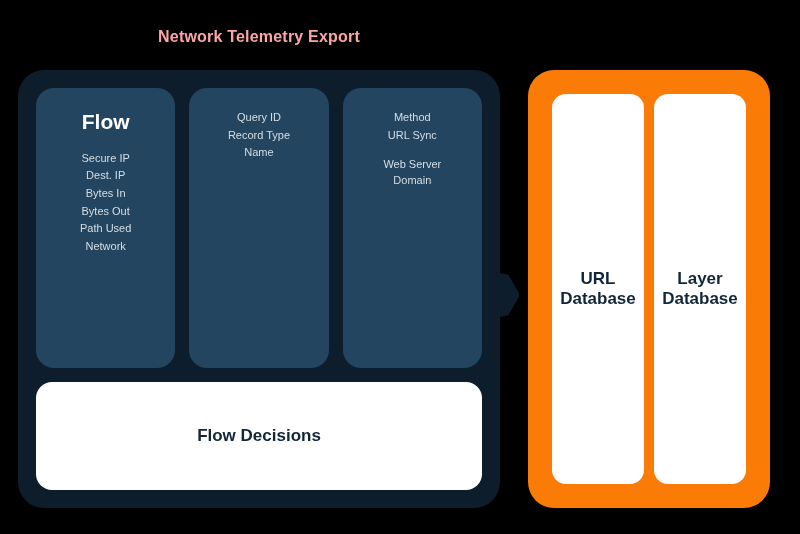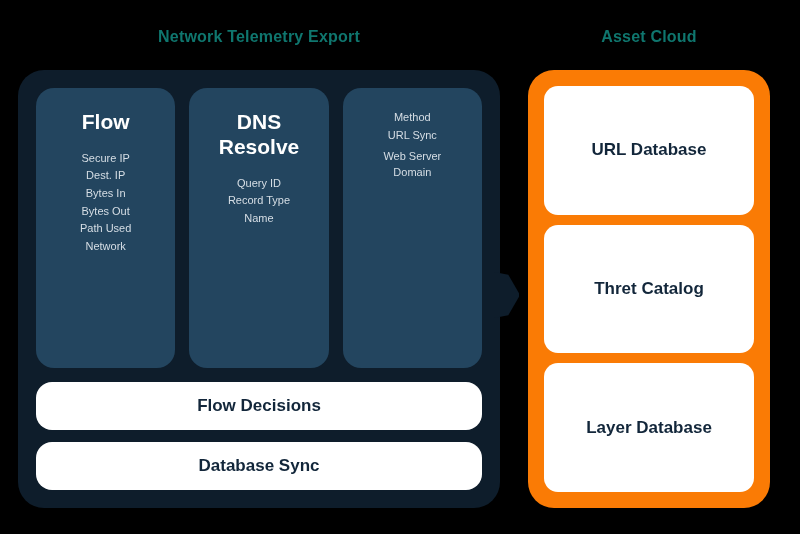--- a/index.html
+++ b/index.html
@@ -21,21 +21,21 @@
     height: 534px;
     background: #000000;
   }
 
   
   .col-title {
     position: absolute;
     font-size: 16px;
     font-weight: bold;
     letter-spacing: 0.2px;
-    color: #0f766e;
+    color: #fca5a5;
     text-align: center;
     white-space: nowrap;
   }
   #title-left  { left: 18px;  width: 482px; top: 28px; }
   #title-right { left: 528px; width: 242px; top: 28px; }
 
   
   #telemetry-panel {
     position: absolute;
     left: 18px;
@@ -93,21 +93,21 @@
     align-items: center;
     gap: 2px;
   }
   .telemetry-field {
     font-size: 11px;
     color: #D6DEE5;
     text-align: center;
     line-height: 1.42;
     white-space: pre-line;
   }
-  .telemetry-field.gap-before { margin-top: 4px; }
+  .telemetry-field.gap-before { margin-top: 12px; }
 
   
   #telemetry-bars {
     margin-top: 14px;
     display: flex;
     flex-direction: column;
     gap: 12px;
     flex: 1 1 auto;
   }
   .white-bar {
@@ -125,23 +125,23 @@
   
   #asset-panel {
     position: absolute;
     left: 528px;
     top: 70px;
     width: 242px;
     height: 438px;
     background: #FA7B05;
     border-radius: 26px;
     box-sizing: border-box;
-    padding: 16px;
-    display: flex;
-    flex-direction: column;
+    padding: 24px;
+    display: flex;
+    flex-direction: row;
     gap: 10px;
   }
   
   #asset-notch {
     position: absolute;
     left: 519px;
     top: 270px;
     width: 18px;
     height: 50px;
     background: #000000;
@@ -160,61 +160,56 @@
     text-align: center;
   }
 </style>
 </head>
 <body>
 
 <div id="diagram">
 
   <div class="col-title" id="title-left">Network Telemetry Export</div>
 
-  <div class="col-title" id="title-right">Asset Cloud</div>
 
   <div id="telemetry-panel">
     <div id="telemetry-cards">
         <div class="telemetry-card">
           <div class="telemetry-card-title">Flow</div>
           <div class="telemetry-field-list">
             <div class="telemetry-field">Secure IP</div>
             <div class="telemetry-field">Dest. IP</div>
             <div class="telemetry-field">Bytes In</div>
             <div class="telemetry-field">Bytes Out</div>
             <div class="telemetry-field">Path Used</div>
             <div class="telemetry-field">Network</div>
           </div>
         </div>
         <div class="telemetry-card">
-          <div class="telemetry-card-title">DNS
-Resolve</div>
           <div class="telemetry-field-list">
             <div class="telemetry-field">Query ID</div>
             <div class="telemetry-field">Record Type</div>
             <div class="telemetry-field">Name</div>
           </div>
         </div>
         <div class="telemetry-card">
           <div class="telemetry-field-list">
             <div class="telemetry-field">Method</div>
             <div class="telemetry-field">URL Sync</div>
             <div class="telemetry-field gap-before">Web Server
 Domain</div>
           </div>
         </div>
       </div>
     <div id="telemetry-bars">
         <div class="white-bar">Flow Decisions</div>
-        <div class="white-bar">Database Sync</div>
       </div>
   </div>
 
   <div id="telemetry-arrow"></div>
   <div id="asset-notch"></div>
 
   <div id="asset-panel">
       <div class="asset-card">URL Database</div>
-      <div class="asset-card">Thret Catalog</div>
       <div class="asset-card">Layer Database</div>
     </div>
 
 </div>
 
 </body></html>

